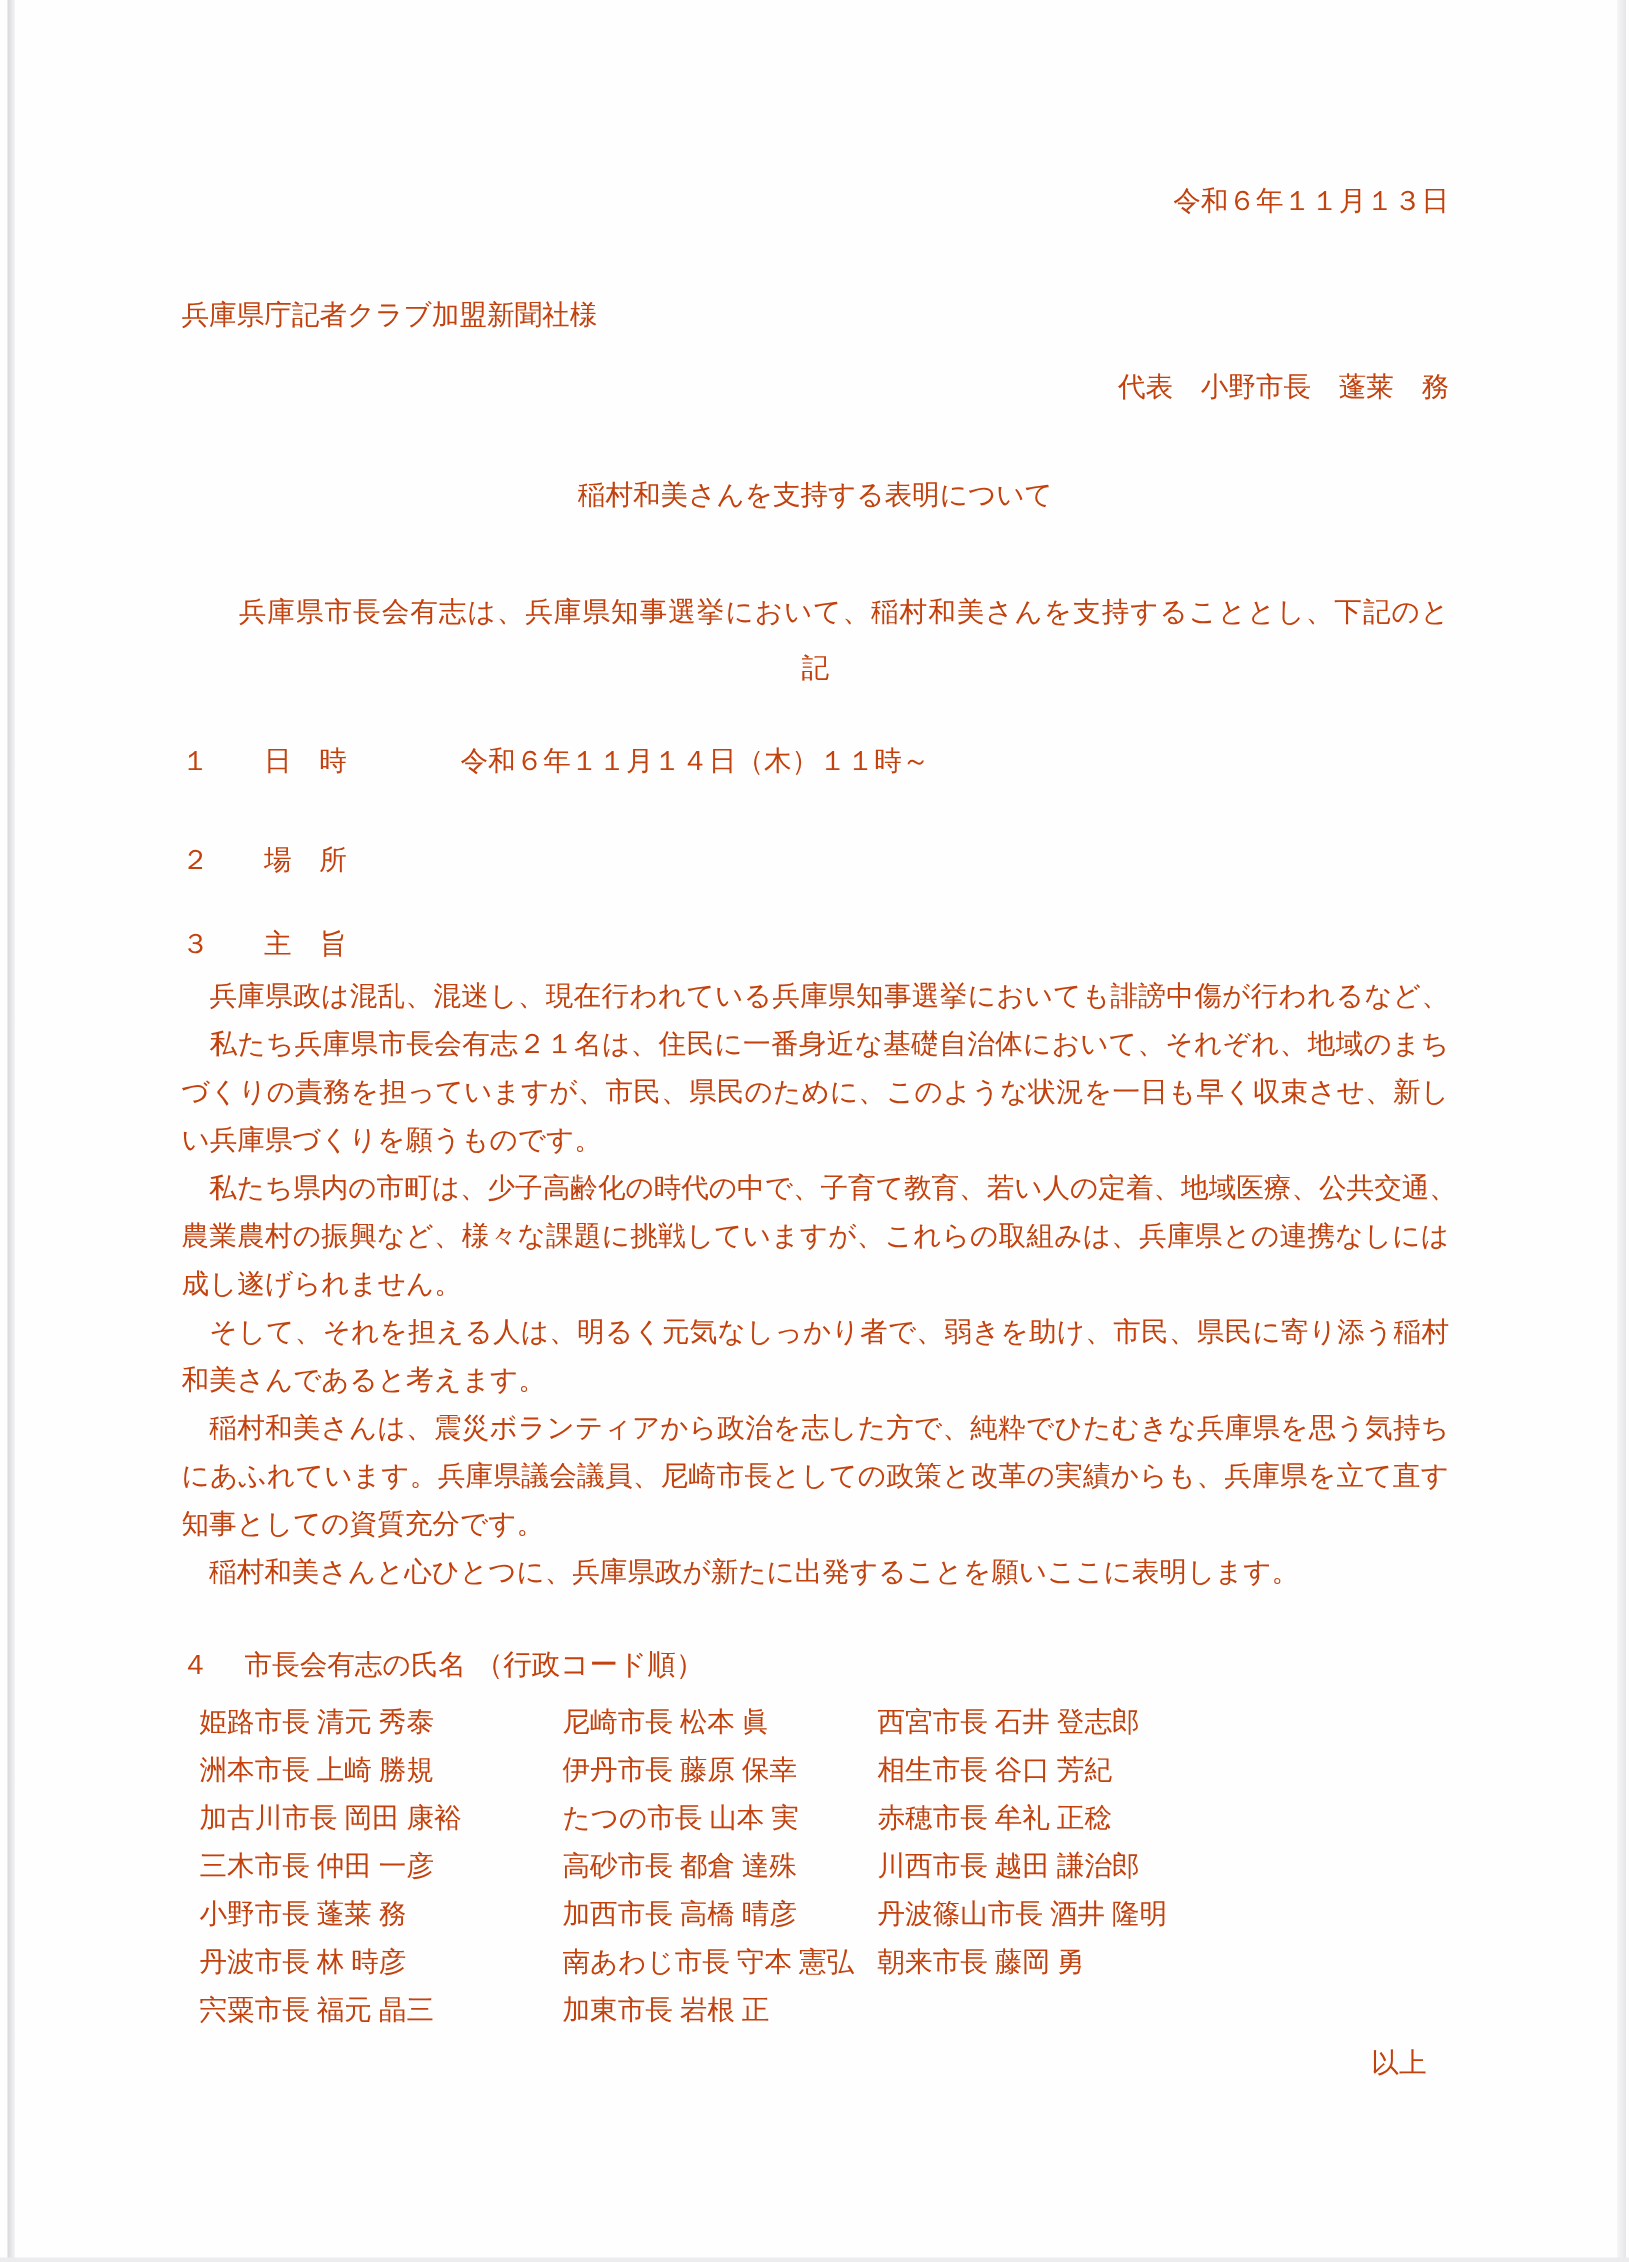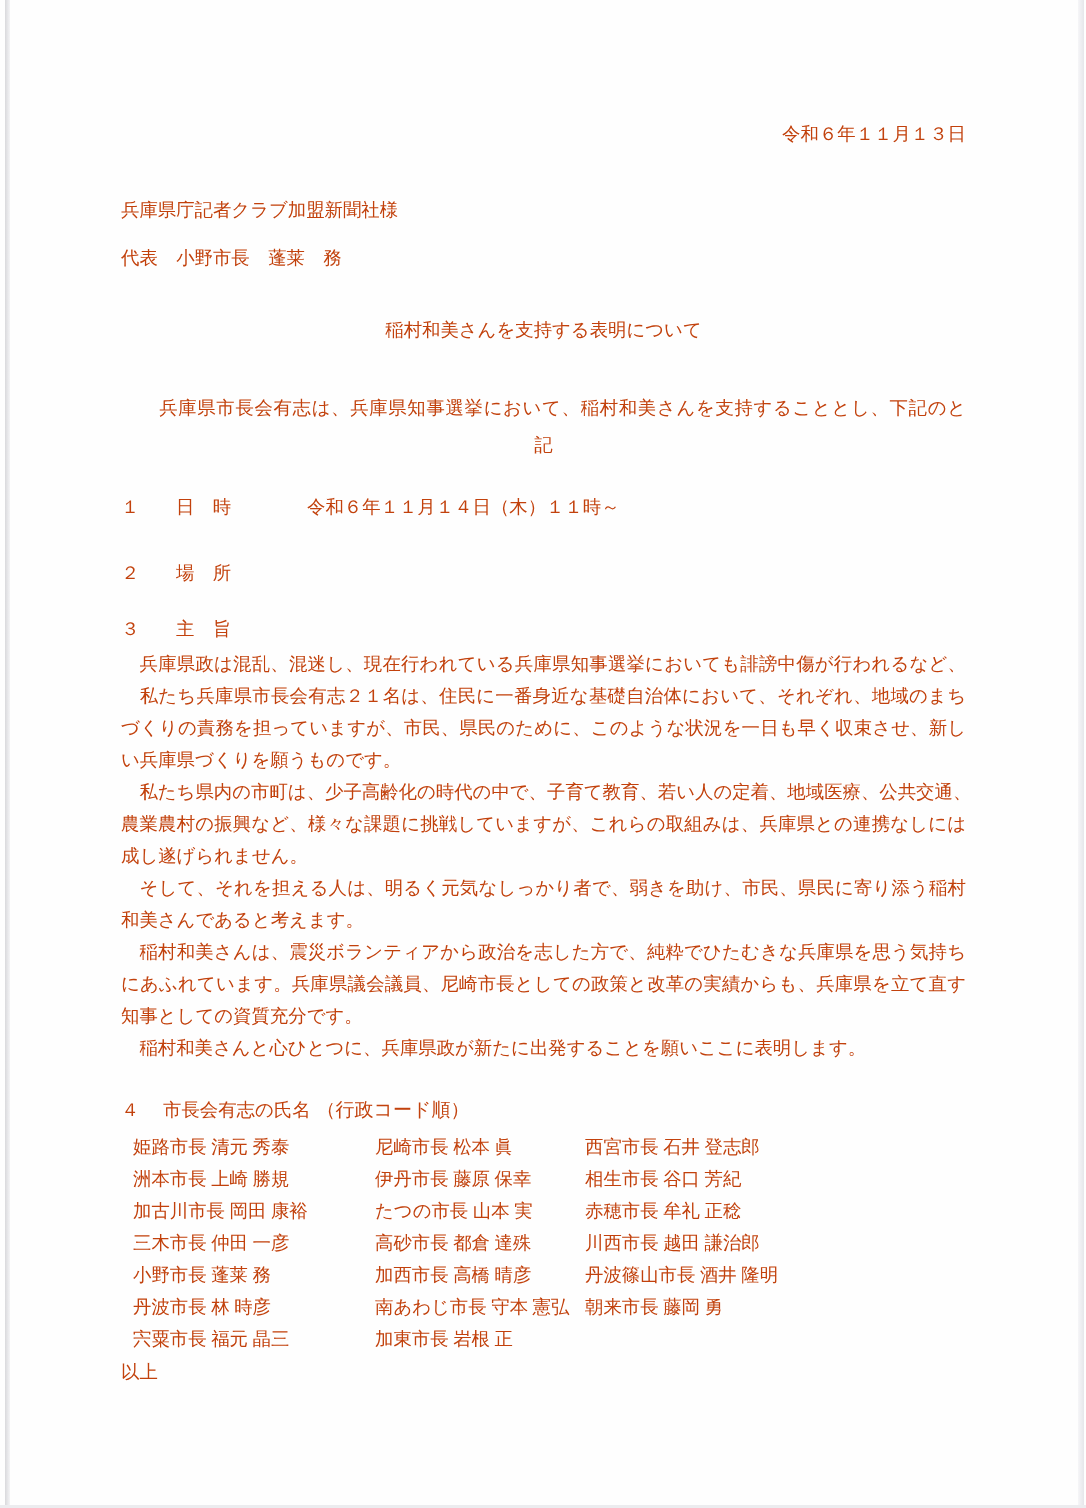--- a/index.html
+++ b/index.html
@@ -23,21 +23,21 @@
   .content {
     position: absolute;
     top: 0; left: 121px; width: 845px;
     font-size: 18.4px;
     line-height: 32px;
     letter-spacing: 0;
   }
 
   .date      { margin-top: 118px; text-align: right; white-space: nowrap; }
   .addressee { margin-top: 44px;  white-space: nowrap; }
-  .sender    { margin-top: 16px;  text-align: left; white-space: nowrap; }
+  .sender    { margin-top: 16px;  text-align: right; white-space: nowrap; }
   .title     { margin-top: 40px;  text-align: center; white-space: nowrap; }
 
   .intro     { margin-top: 44px; line-height: 37px; }
   .pline     { white-space: nowrap; }
   .pline.full{ text-align: justify; text-align-last: justify; }
 
   .record    { margin-top: 2px; text-align: center; }
 
   .item      { display: flex; white-space: nowrap; }
   .item-1    { margin-top: 30px; }
@@ -51,21 +51,21 @@
   .sec-head-4{ margin-top: 30px; }
   .sec-note  { font-size: 19px; margin-left: 6px; }
 
   .paras     { margin-top: 3px; line-height: 32px; }
 
   .names     { margin-top: 5px; margin-left: 12px; display: grid;
                grid-template-columns: 242px 210px auto;
                line-height: 32px; }
   .names > div { white-space: nowrap; }
 
-  .closing   { margin-top: 3px; text-align: left; padding-right: 15px; white-space: nowrap; font-family: Liberation Mono, monospace; }
+  .closing   { margin-top: 3px; text-align: right; padding-right: 15px; white-space: nowrap; }
 </style>
 </head>
 <body>
 
 <div class="page">
   <div class="edge edge-left"></div>
   <div class="edge edge-right"></div>
   <div class="edge edge-bottom"></div>
 
   <div class="content">

